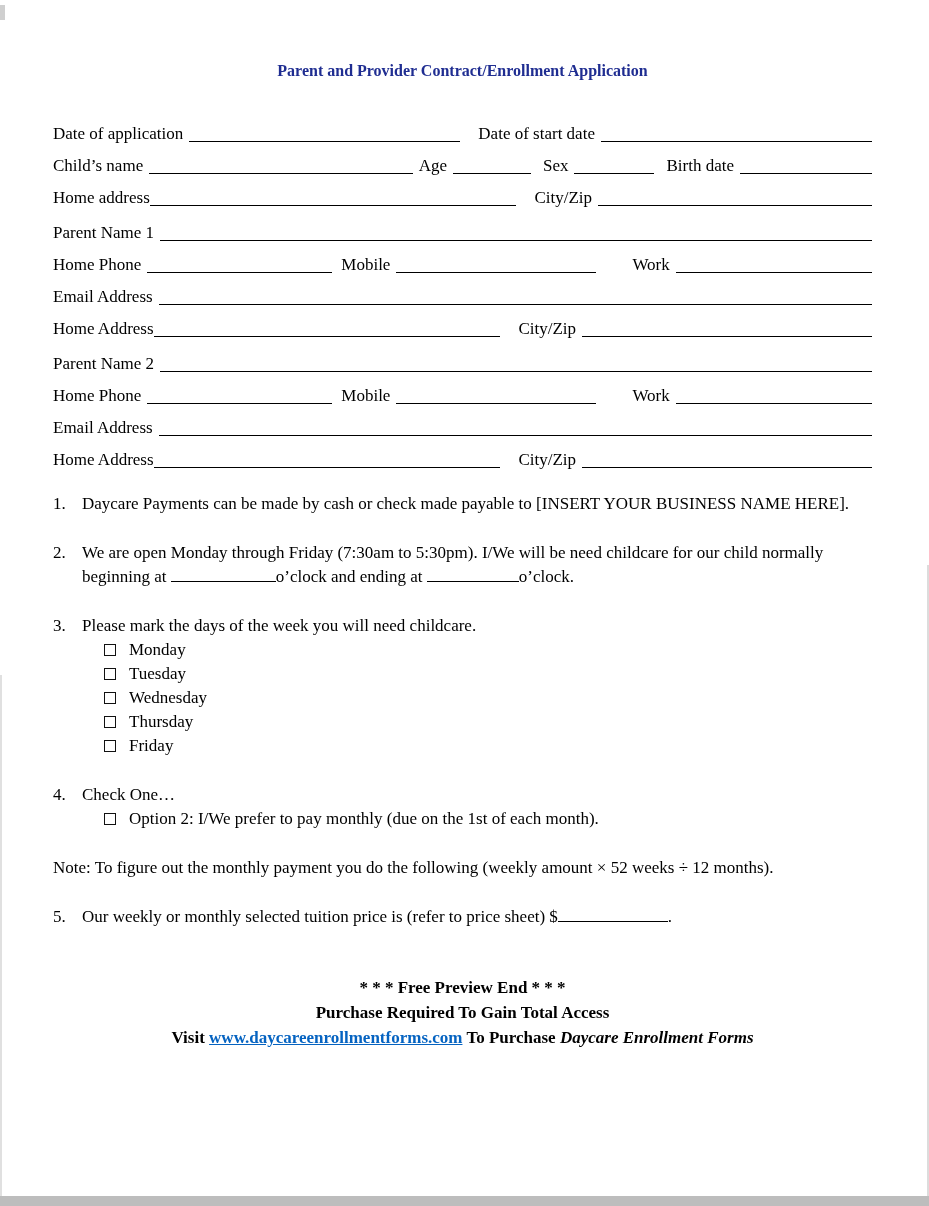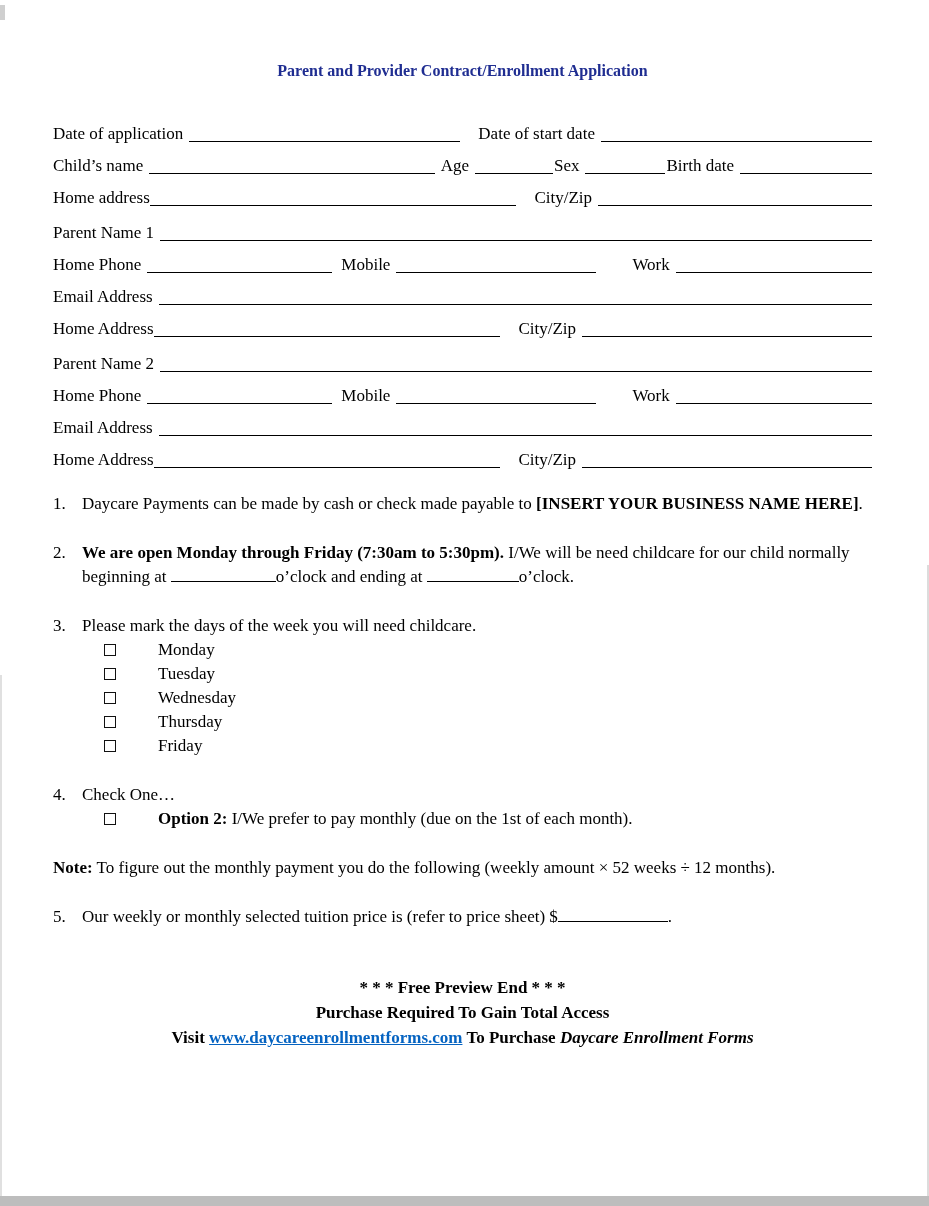--- a/index.html
+++ b/index.html
@@ -15,40 +15,40 @@
     font-size:16px; font-weight:bold; margin:12px 0 44px 0;
   }
 
   
   .row { display:flex; align-items:center; margin-bottom:12px; white-space:nowrap; }
   .sect { margin-top:15px; }
   .blank { display:inline-block; border-bottom:1px solid #000; height:15px; }
   .grow { flex:1 1 auto; }
   .ml0 { margin-left:0; }
   .ml6 { margin-left:6px; }
-  .ml12 { margin-left:1px; }
+  .ml12 { margin-left:12px; }
   .ml18 { margin-left:18px; }
   .ml20 { margin-left:9px; }
   .ml36 { margin-left:36px; }
   .w78 { width:78px; } .w80 { width:80px; } .w132 { width:132px; }
   .w185 { width:185px; } .w200 { width:200px; }
   .w274 { width:274px; } .w290 { width:290px; }
   .w105 { width:105px; } .w92 { width:92px; } .w110 { width:110px; }
 
   
   .list { margin-top:22px; }
   .item { display:flex; line-height:24px; margin-bottom:25px; }
   .num { width:29px; flex-shrink:0; }
   .body { flex:1 1 auto; }
-  .b { font-weight:bold;text-align:right; }
+  .b { font-weight:normal;text-align:right; }
   .i { font-style:italic; }
   .iblank { display:inline-block; border-bottom:1px solid #000; height:14px; }
 
   .check-list { margin-left:22px; }
-  .check-row { line-height:24px; display:flex; align-items:center;gap:29px; }
+  .check-row { line-height:24px; display:flex; align-items:center; }
   .checkbox {
     display:inline-block; width:12px; height:12px;
     border:1.6px solid #111; margin-right:13px; flex-shrink:0;
     background:#fff;
   }
   .note { line-height:24px; margin-bottom:25px; }
   .tuition { margin-bottom:0; }
 
   .footer { text-align:center; margin-top:46px; line-height:25px;font-weight:bold; }
   .link { color:var(--link, #0563c1); text-decoration:underline; cursor:pointer; }

